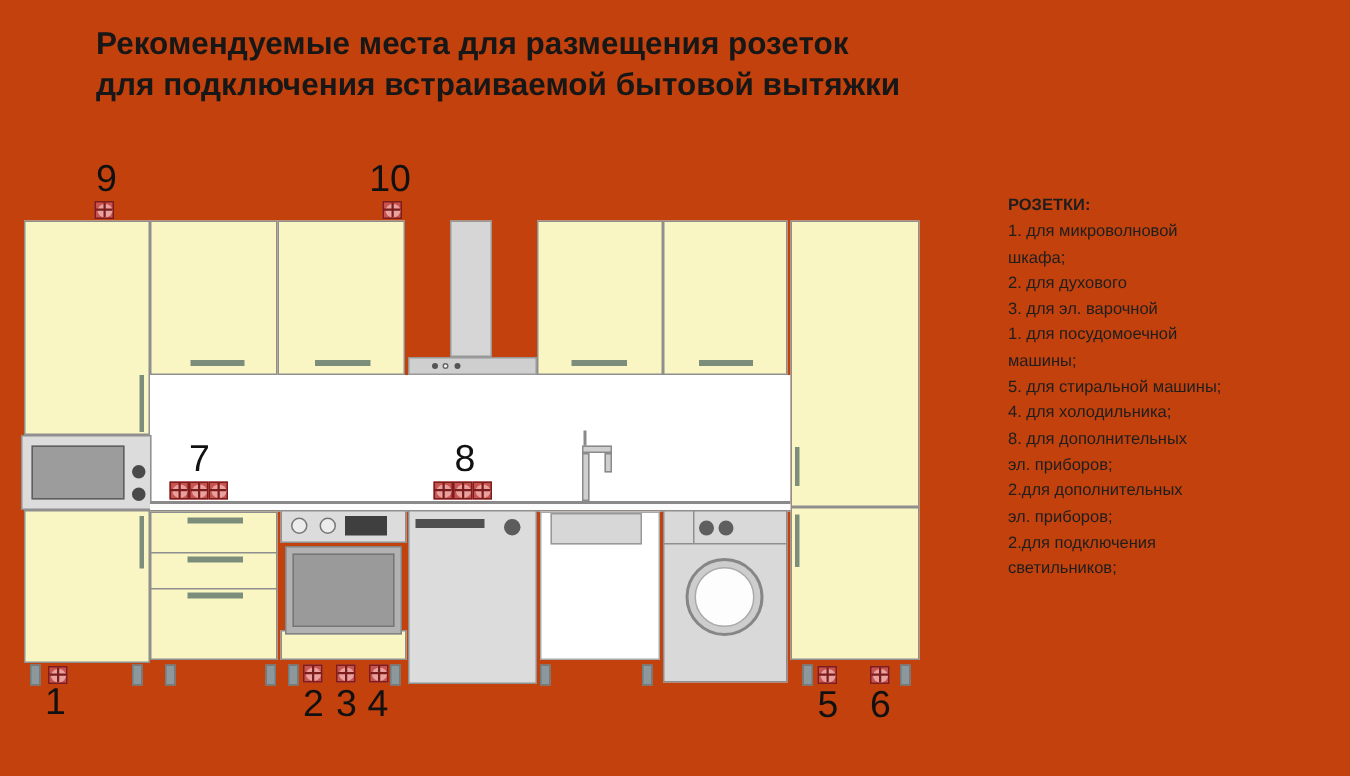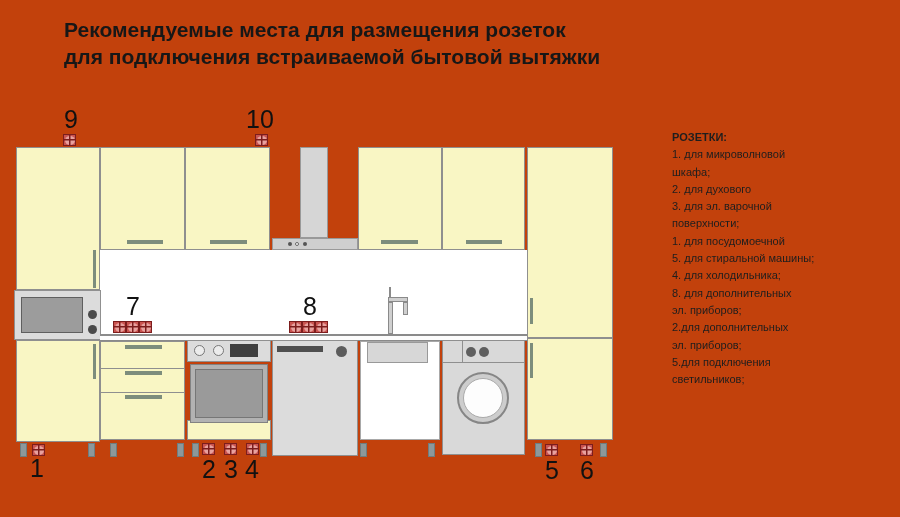--- a/index.html
+++ b/index.html
@@ -175,25 +175,25 @@
     <div class="abs num" style="left:537px;top:457px;width:30px;">5</div>
     <div class="abs num" style="left:572px;top:457px;width:30px;">6</div>
   </div>
 
   <div class="legend">
     <div class="bold">РОЗЕТКИ:</div>
     <div>1. для микроволновой</div>
     <div>шкафа;</div>
     <div>2. для духового</div>
     <div>3. для эл. варочной</div>
-    <div>поверхности;</div>
     <div>1. для посудомоечной</div>
+    <div>машины;</div>
     <div>5. для стиральной машины;</div>
     <div>4. для холодильника;</div>
     <div>8. для дополнительных</div>
     <div>эл. приборов;</div>
     <div>2.для дополнительных</div>
     <div>эл. приборов;</div>
-    <div>5.для подключения</div>
+    <div>2.для подключения</div>
     <div>светильников;</div>
   </div>
 
 </div>
 
 </body></html>

